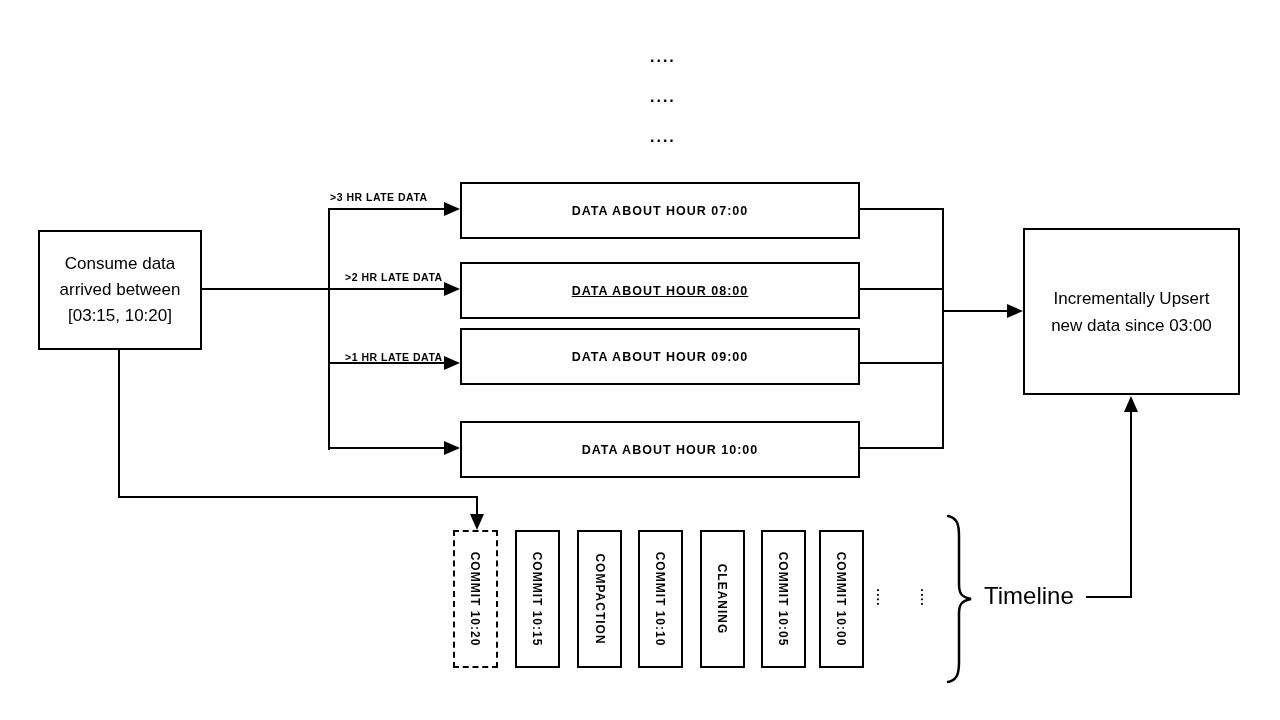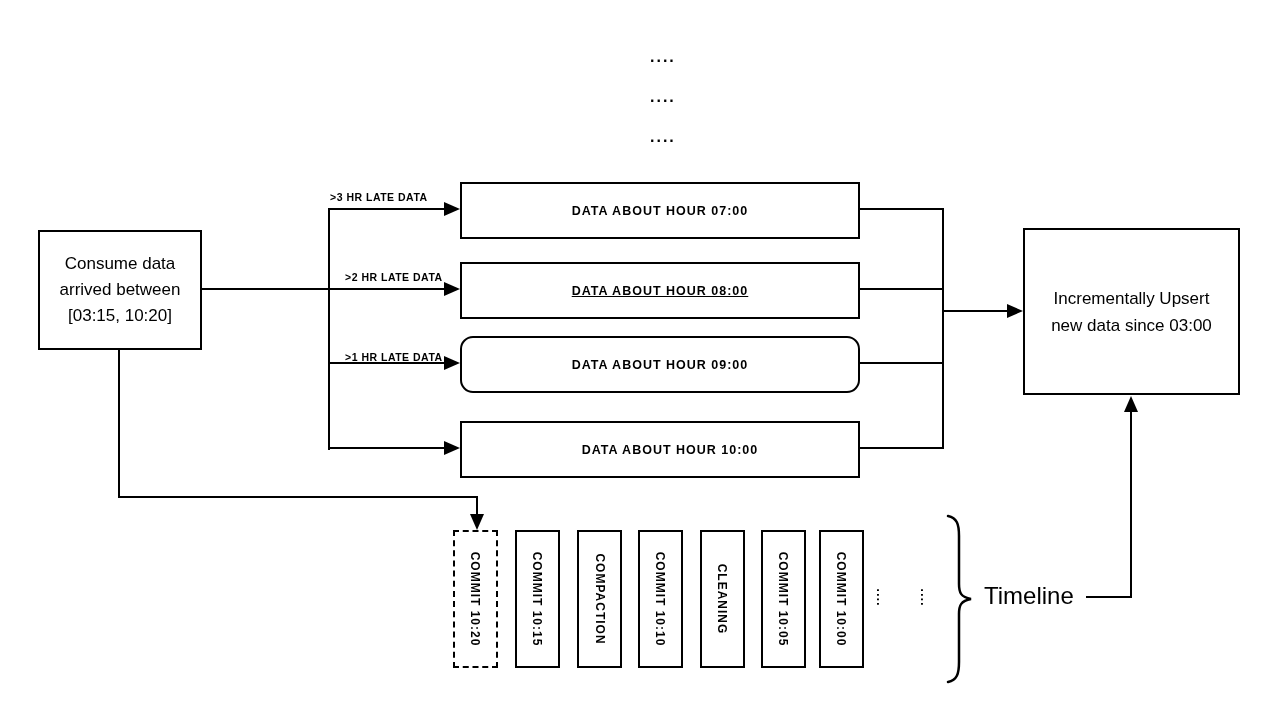--- a/index.html
+++ b/index.html
@@ -45,21 +45,21 @@
     <div>arrived between</div>
     <div>[03:15, 10:20]</div>
   </div>
 
   <div class="box hour-box" style="top:182px;">
     <span class="hour-label">DATA ABOUT HOUR 07:00</span>
   </div>
   <div class="box hour-box" style="top:262px;text-decoration:underline;">
     <span class="hour-label">DATA ABOUT HOUR 08:00</span>
   </div>
-  <div class="box hour-box" style="top:336px;border-radius:13px;">
+  <div class="box hour-box" style="top:328px;">
     <span class="hour-label">DATA ABOUT HOUR 09:00</span>
   </div>
   <div class="box hour-box" style="top:421px;padding-left:20px;">
     <span class="hour-label">DATA ABOUT HOUR 10:00</span>
   </div>
 
   <div class="box consume-box">
     <div>Incrementally Upsert</div>
     <div>new data since 03:00</div>
   </div>

